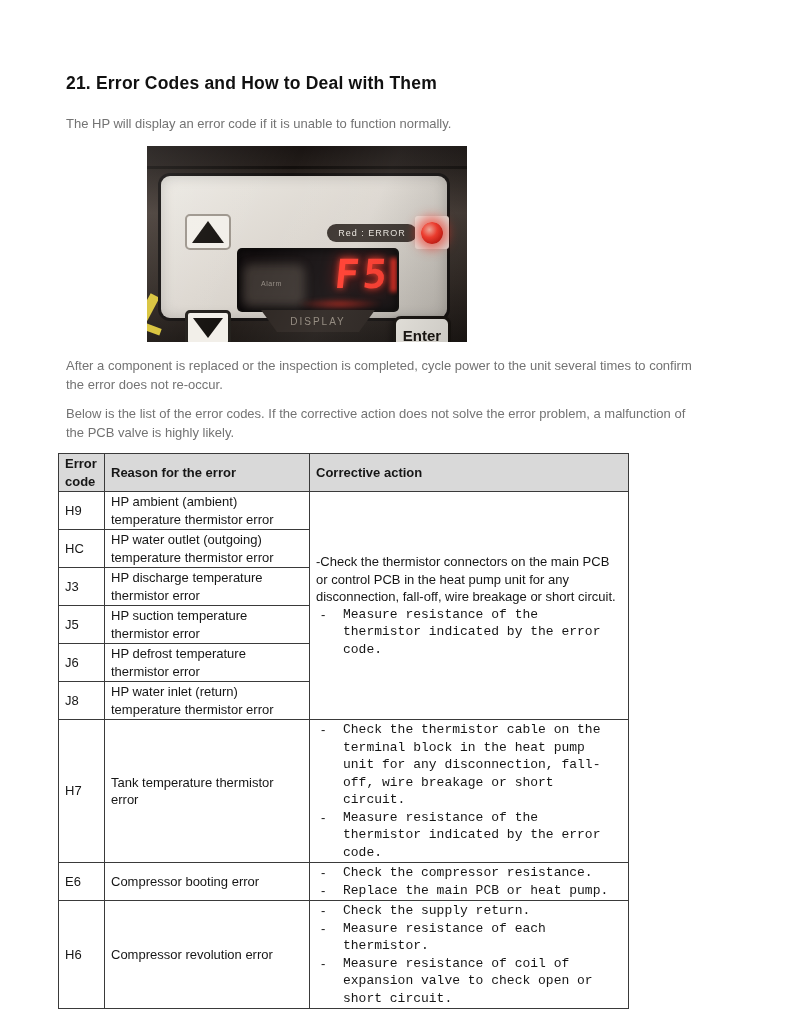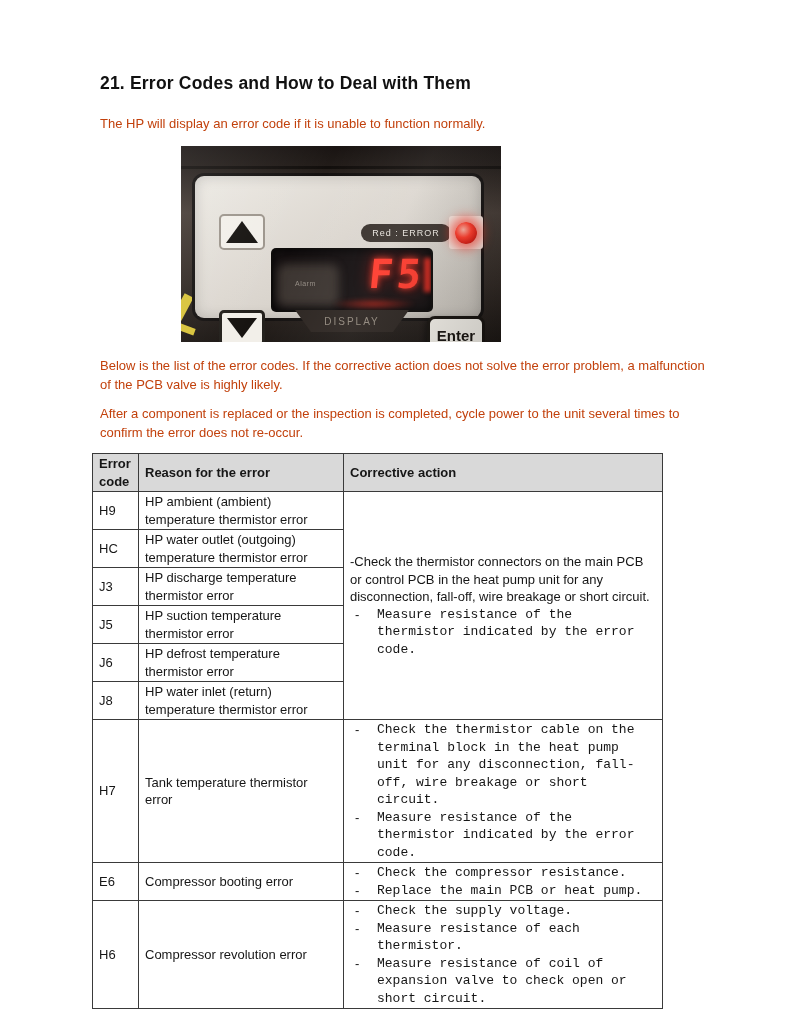--- a/index.html
+++ b/index.html
@@ -5,34 +5,34 @@
   * { margin:0; padding:0; box-sizing:border-box; }
   html,body { background:#ffffff; }
   body {
     width:791px; height:1024px;
     font-family:"Liberation Sans", sans-serif;
     color:#1b1b1b;
     position:relative;
     overflow:hidden;
   }
   .page {
-    padding:73px 86px 0 100px;
+    padding:73px 86px 0 66px;
   }
   h1.title {
     font-size:17.5px;
     font-weight:bold;
     letter-spacing:0.2px;
     margin-bottom:20px;
     color:#111;
   }
   p.body-text {
     font-size:13px;
     line-height:19px;
     margin-bottom:10px;
-    color:#c2410c;
+    color:#737373;
   }
   
   .photo {
     position:relative;
     width:320px; height:196px;
     margin:13px 0 14px 81px;
     background:linear-gradient(180deg,#191412 0%,#221c19 10%,#453b35 34%,#332b26 68%,#1d1815 100%);
     overflow:hidden;
   }
   .photo .sheen {
@@ -212,22 +212,22 @@
       </div>
       <div class="display-tab">
         <span>DISPLAY</span>
       </div>
 
       <div class="enter-btn">Enter</div>
     </div>
     <div class="sheen"></div>
   </div>
 
+  <p class="body-text">After a component is replaced or the inspection is completed, cycle power to the unit several times to confirm the error does not re-occur.</p>
   <p class="body-text">Below is the list of the error codes.  If the corrective action does not solve the error problem, a malfunction of the PCB valve is highly likely.</p>
-  <p class="body-text">After a component is replaced or the inspection is completed, cycle power to the unit several times to confirm the error does not re-occur.</p>
 
   <table class="err-table">
     <colgroup>
         <col class="c-code">
         <col class="c-reason">
         <col class="c-action">
       </colgroup>
     <tbody>
         <tr class="r-head">
       <th>
@@ -299,21 +299,21 @@
         </div>
       </td>
     </tr>
 
     <tr class="r-h6">
       <td>H6</td>
       <td>Compressor revolution error</td>
       <td>
         <div class="dash-item">
           <span class="dash">-</span>
-          <span class="di-text">Check the supply voltage.</span>
+          <span class="di-text">Check the supply return.</span>
         </div>
         <div class="dash-item">
           <span class="dash">-</span>
           <span class="di-text">Measure resistance of each thermistor.</span>
         </div>
         <div class="dash-item">
           <span class="dash">-</span>
           <span class="di-text">Measure resistance of coil of expansion valve to check open or short circuit.</span>
         </div>
       </td>

